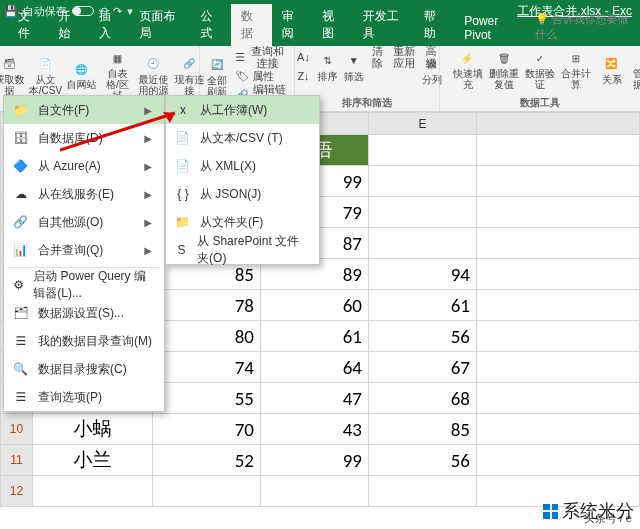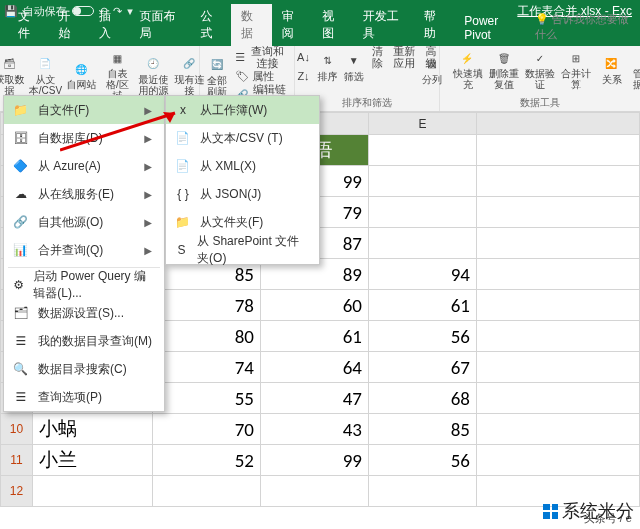--- a/index.html
+++ b/index.html
@@ -13,38 +13,38 @@
   .tabs { height:24px; background:#0f7b3f; display:flex; align-items:flex-end; color:#fff; padding-left:8px; gap:0; }
   .tab { padding:4px 10px 4px; font-size:12px; cursor:pointer; }
   .tab.active { background:#f3f3f3; color:#737373; }
   .ribbon { height:66px; background:#f3f3f3; border-bottom:1px solid #d6d6d6; display:flex; }
   .rgroup { border-right:1px solid #e1e1e1; padding:2px 4px; display:flex; flex-direction:column; align-items:center; position:relative; }
   .rgroup .row { display:flex; gap:2px; }
   .rbtn { display:flex; flex-direction:column; align-items:center; justify-content:center; padding:1px 2px; width:34px; font-size:10px; line-height:1.1; text-align:center; color:#444; cursor:pointer; }
   .rbtn .ic { width:18px; height:18px; display:flex; align-items:center; justify-content:center; margin-bottom:1px; }
   .rbtn.small { width:auto; flex-direction:row; gap:3px; height:18px; font-size:11px; justify-content:flex-start; padding:0 3px; }
   .rbtn.small .ic { width:14px;height:14px;margin:0; }
-  .glabel { font-size:10px; color:#666; position:absolute; bottom:1px; left:0; right:0; text-align:center; }
+  .glabel { font-size:10px; color:#666; position:absolute; bottom:1px; left:0; right:0; text-align:center;font-weight:bold; }
   .search-hint { color:#888; font-size:11px; padding:4px 6px; }
   .menu { position:absolute; background:#fff; border:1px solid #c8c8c8; box-shadow:3px 3px 6px rgba(0,0,0,.25); z-index:10; }
   .menu .mi { display:flex; align-items:center; height:28px; padding:0 12px 0 8px; gap:8px; font-size:12px; color:#333; cursor:pointer; }
   .menu .mi.hl { background:#c7e6c4; }
   .menu .mi .ic { width:18px; text-align:center; }
   .menu .mi .chev { margin-left:auto; font-size:10px; color:#666; }
   .menu hr { border:none; border-top:1px solid #e3e3e3; margin:3px 4px; }
   #menu1 { top:95px; left:3px; width:162px; }
   #menu2 { top:95px; left:165px; width:155px; }
   .arrow { position:absolute; top:110px; left:60px; z-index:11; pointer-events:none; }
   .sheet { position:absolute; top:112px; left:0; right:0; bottom:0; }
   table { border-collapse:collapse; width:100%; table-layout:fixed; }
   th.colh, td { border:1px solid #d4d4d4; }
   th.colh { background:#e6e6e6; font-weight:normal; height:22px; color:#333; }
   td.rowh { background:#e6e6e6; text-align:center; width:32px; color:#c2410c; height:31px; }
   td.cell { font-size:19px; color:#000; padding:0 6px; text-align:right; font-family:Calibri,"Segoe UI",sans-serif; height:31px; }
-  td.cell.name { text-align:left; font-family:Liberation Sans, sans-serif; }
+  td.cell.name { text-align:center; font-family:Liberation Sans, sans-serif; }
   tr.hdr td.cell { background:#548235; color:#fff; text-align:center; font-family:"Microsoft YaHei"; font-size:18px; }
   col.cr { width:32px; } col.cb { width:120px; } col.cc { width:108px; } col.cd { width:108px; } col.ce { width:108px; }
   .footer { position:absolute; bottom:3px; right:8px; font-size:11px; color:#444; display:flex; align-items:center; gap:6px; }
   .wm { position:absolute; bottom:6px; right:6px; font-size:18px; color:#222; display:flex; align-items:center; gap:4px; }
   .wm .sq { width:15px;height:15px;display:grid;grid-template-columns:1fr 1fr;grid-template-rows:1fr 1fr;gap:2px; }
   .wm .sq span{background:#0078d4;}
   svg { display:block; }
 </style>
 </head>
 <body>

